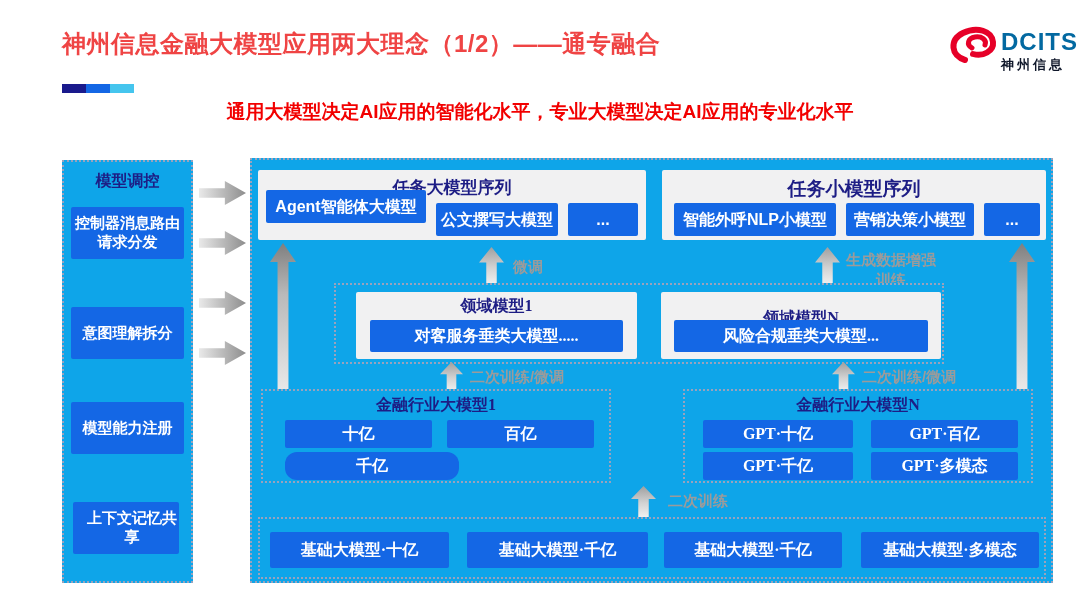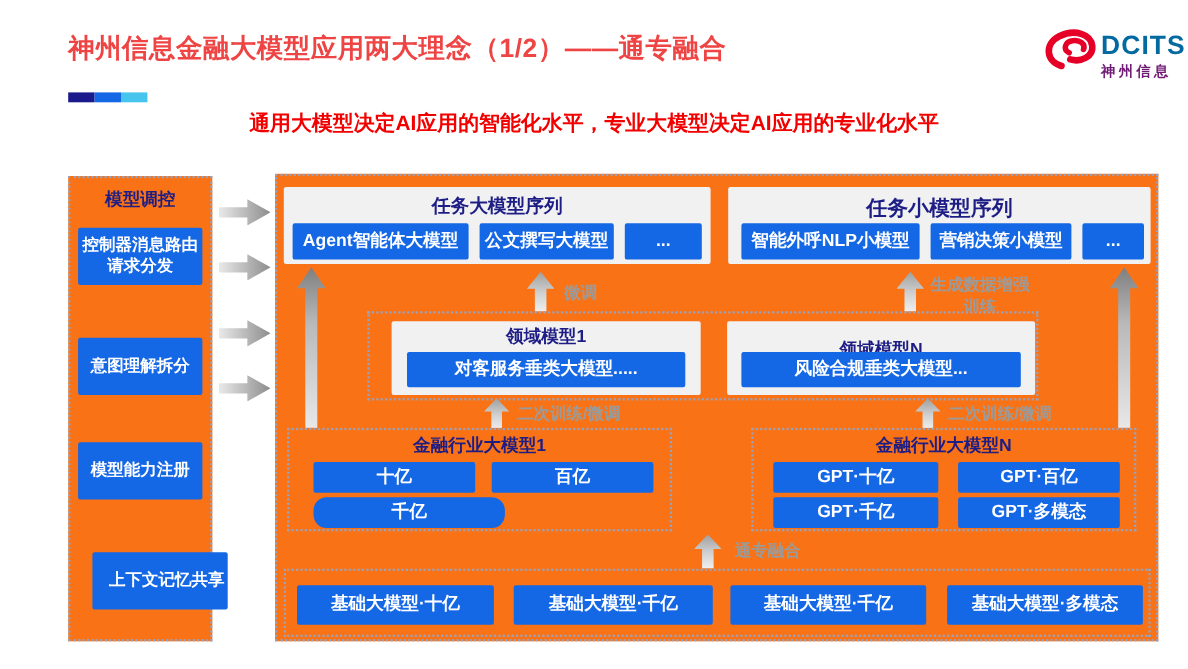--- a/index.html
+++ b/index.html
@@ -5,24 +5,24 @@
   html,body{margin:0;padding:0;background:#ffffff;}
   body{font-family:"Liberation Sans","DejaVu Sans",sans-serif;}
   #slide{position:relative;width:1080px;height:608px;background:#ffffff;overflow:hidden;}
   .abs{position:absolute;box-sizing:border-box;}
 
   
   .slide-title{font-size:24px;font-weight:bold;color:#ef4444;letter-spacing:0.5px;white-space:nowrap;text-align:right;}
   .accent-seg{position:absolute;top:0;height:9px;width:24px;}
   .subtitle{font-size:19px;font-weight:bold;color:#f20000;text-align:center;white-space:nowrap;}
   .logo-brand{font-size:24px;font-weight:bold;color:#0369a1;letter-spacing:1px;line-height:1;}
-  .logo-cn{font-size:13px;font-weight:bold;color:#701a75;letter-spacing:3px;line-height:1;margin-top:4px;}
+  .logo-cn{font-size:13px;font-weight:bold;color:#0f172a;letter-spacing:3px;line-height:1;margin-top:4px;}
 
   
-  .dotbox{border:2px dotted #99a2bd;background:#f97316;}
+  .dotbox{border:2px dotted #99a2bd;background:#0ea5e9;font-family:Liberation Serif, serif;}
   .side-title{font-size:16px;font-weight:bold;color:#1d1d85;text-align:center;}
   .blue-btn{background:#1467e5;color:#ffffff;font-weight:bold;display:flex;align-items:center;justify-content:center;text-align:center;border-radius:2px;line-height:1.25;}
   .side-btn{font-size:15px;}
 
   
   .graybox{background:#f1f1f2;border-radius:2px;}
   .box-title{font-size:16px;font-weight:bold;color:#1d1d85;text-align:center;white-space:nowrap;}
   .cell-btn{font-size:16px;}
   .top-btn{font-size:16px;}
 
@@ -56,33 +56,33 @@
       <div class="logo-brand">DCITS</div>
       <div class="logo-cn">神州信息</div>
     </div>
   </div>
 
   <div class="abs dotbox" style="left:62px;top:160px;width:131px;height:423px;">
     <div class="abs side-title" style="left:0;top:9px;width:100%;">模型调控</div>
     <div class="abs blue-btn side-btn" style="left:7px;top:45px;width:113px;height:52px;">控制器消息路由请求分发</div>
     <div class="abs blue-btn side-btn" style="left:7px;top:145px;width:113px;height:52px;">意图理解拆分</div>
     <div class="abs blue-btn side-btn" style="left:7px;top:240px;width:113px;height:52px;">模型能力注册</div>
-    <div class="abs blue-btn side-btn" style="left:20px;top:340px;width:123px;height:52px;padding-left:12px;">上下文记忆共享</div>
+    <div class="abs blue-btn side-btn" style="left:9px;top:340px;width:106px;height:52px;padding-left:12px;">上下文记忆共享</div>
   </div>
 
   <div class="abs arrow-right" style="left:199px;top:180px;width:47px;height:26px;"></div>
   <div class="abs arrow-right" style="left:199px;top:230px;width:47px;height:26px;"></div>
   <div class="abs arrow-right" style="left:199px;top:290px;width:47px;height:26px;"></div>
   <div class="abs arrow-right" style="left:199px;top:340px;width:47px;height:26px;"></div>
 
   <div class="abs dotbox" style="left:250px;top:158px;width:803px;height:425px;"></div>
 
   <div class="abs graybox" style="left:258px;top:170px;width:388px;height:70px;">
     <div class="abs box-title" style="left:0;top:6px;width:100%;font-size:17px;">任务大模型序列</div>
-    <div class="abs blue-btn top-btn" style="left:8px;top:33px;width:160px;height:33px;">Agent智能体大模型</div>
+    <div class="abs blue-btn top-btn" style="left:8px;top:20px;width:160px;height:33px;">Agent智能体大模型</div>
     <div class="abs blue-btn top-btn" style="left:178px;top:33px;width:122px;height:33px;">公文撰写大模型</div>
     <div class="abs blue-btn top-btn" style="left:310px;top:33px;width:70px;height:33px;">...</div>
   </div>
 
   <div class="abs graybox" style="left:662px;top:170px;width:384px;height:70px;">
     <div class="abs box-title" style="left:0;top:6px;width:100%;font-size:19px;">任务小模型序列</div>
     <div class="abs blue-btn top-btn" style="left:184px;top:33px;width:128px;height:33px;">营销决策小模型</div>
     <div class="abs blue-btn top-btn" style="left:12px;top:33px;width:162px;height:33px;">智能外呼NLP小模型</div>
     <div class="abs blue-btn top-btn" style="left:322px;top:33px;width:56px;height:33px;">...</div>
   </div>
@@ -124,21 +124,21 @@
 
   <div class="abs dotbox" style="left:683px;top:389px;width:350px;height:94px;">
     <div class="abs box-title" style="left:0;top:4px;width:100%;">金融行业大模型N</div>
     <div class="abs blue-btn cell-btn" style="left:18px;top:29px;width:150px;height:28px;">GPT·十亿</div>
     <div class="abs blue-btn cell-btn" style="left:186px;top:29px;width:147px;height:28px;">GPT·百亿</div>
     <div class="abs blue-btn cell-btn" style="left:18px;top:61px;width:150px;height:28px;">GPT·千亿</div>
     <div class="abs blue-btn cell-btn" style="left:186px;top:61px;width:147px;height:28px;">GPT·多模态</div>
   </div>
 
   <div class="abs arrow-up-short" style="left:631px;top:486px;width:25px;height:31px;"></div>
-  <div class="abs flow-label" style="left:668px;top:491px;">通专融合</div>
+  <div class="abs flow-label" style="left:668px;top:491px;">二次训练</div>
 
   <div class="abs dotbox" style="left:258px;top:517px;width:788px;height:62px;">
     <div class="abs blue-btn cell-btn" style="left:10px;top:13px;width:179px;height:36px;">基础大模型·十亿</div>
     <div class="abs blue-btn cell-btn" style="left:207px;top:13px;width:181px;height:36px;">基础大模型·千亿</div>
     <div class="abs blue-btn cell-btn" style="left:404px;top:13px;width:178px;height:36px;">基础大模型·千亿</div>
     <div class="abs blue-btn cell-btn" style="left:601px;top:13px;width:178px;height:36px;">基础大模型·多模态</div>
   </div>
 
 </div>
 

